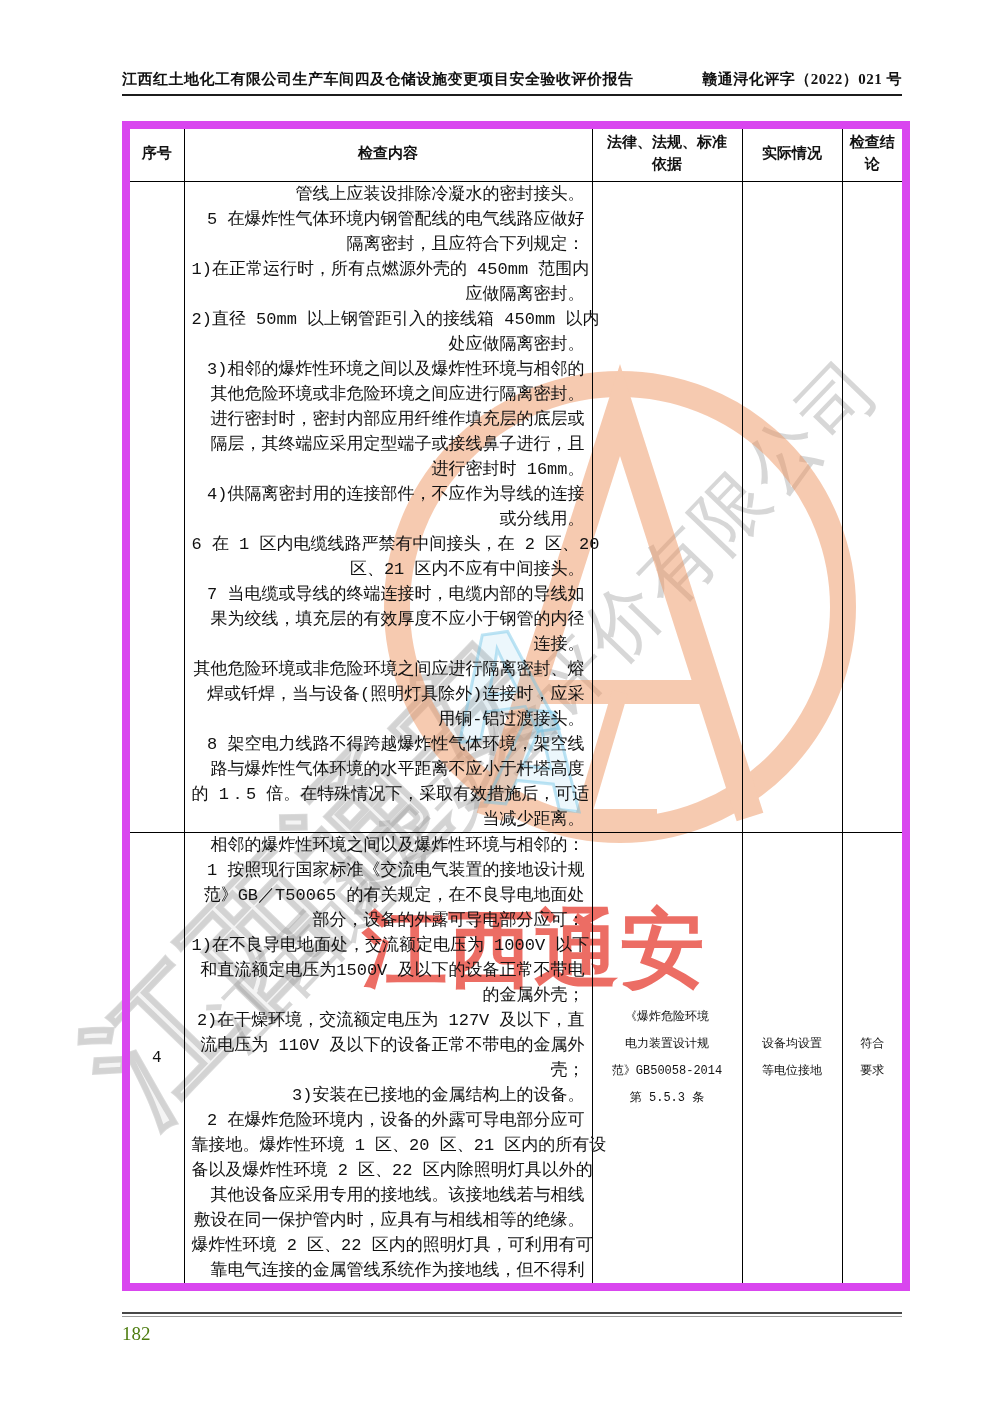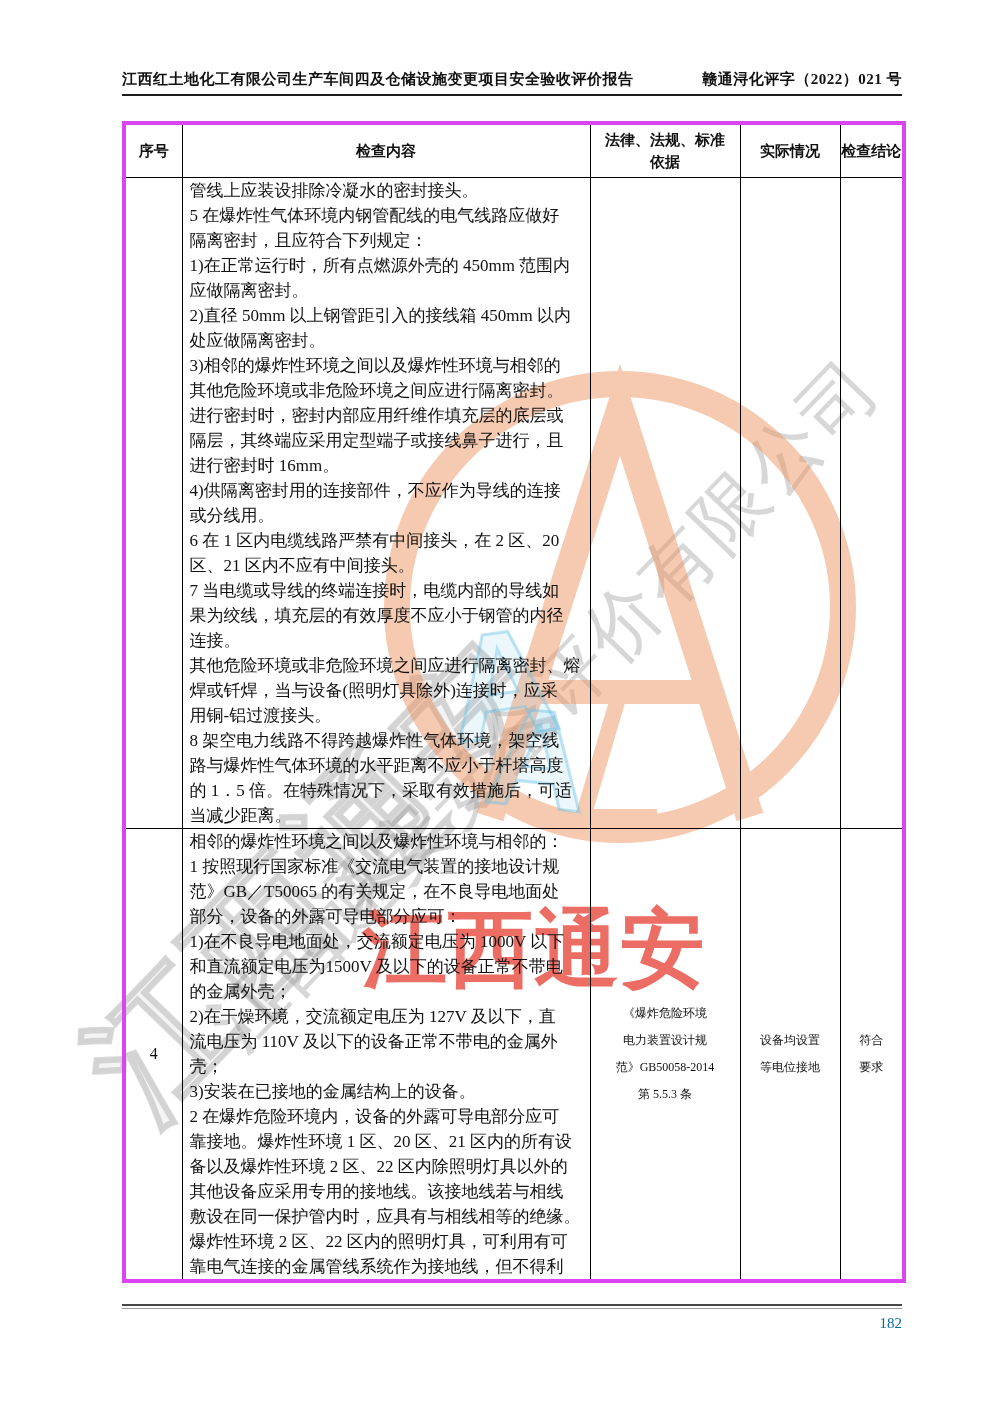--- a/index.html
+++ b/index.html
@@ -34,37 +34,38 @@
   }
   
   .content{position:absolute;left:122px;top:70px;width:780px;z-index:1;}
   .doc-header{
     display:flex;justify-content:space-between;align-items:flex-end;
     font-size:15px;font-weight:700;letter-spacing:0.5px;
     border-bottom:2px solid #1c1c1c;padding-bottom:5px;
   }
   table.inspection{
     border-collapse:collapse;table-layout:fixed;width:780px;margin-top:25px;
-    border:4px solid #d946ef;
+    border:8px solid #d946ef;
+    font-family:Liberation Mono, monospace;
   }
   col.w-seq{width:58px;}col.w-content{width:408px;}
   col.w-basis{width:150px;}col.w-actual{width:100px;}col.w-concl{width:64px;}
   th,td{border:1px solid #000;padding:0;vertical-align:middle;}
   th{font-size:15px;font-weight:700;height:52px;text-align:center;}
   th .hline{line-height:22px;}
   td.content-cell{vertical-align:top;padding:0 7px;}
-  td.content-cell .cline{font-size:17px;line-height:25px;white-space:nowrap;text-align:left;}
+  td.content-cell .cline{font-size:17px;line-height:25px;white-space:nowrap;text-align:right;}
   td.center-cell{text-align:center;font-size:12px;margin-top:36px;}
   td.center-cell .mline{line-height:27px;}
   td.seq-cell{text-align:center;font-size:16px;}
   .footer-rule{
     margin-top:21px;height:2px;
     border-top:2px solid #484848;border-bottom:1px solid #9a9a9a;
   }
-  .page-number{text-align:right;font-size:15px;margin-top:6px;color:#0369a1;}
+  .page-number{text-align:left;font-size:19px;margin-top:6px;color:#4d7c0f;}
 </style>
 </head>
 <body>
 
 <div class="page">
 
   <div class="wm-layer">
     <div class="wm-gray-diag">江西通安安全评价有限公司</div>
     <div class="wm-gray-outline">江西通安</div>
     <svg class="wm-logo" viewBox="0 0 490 490" fill="none">

